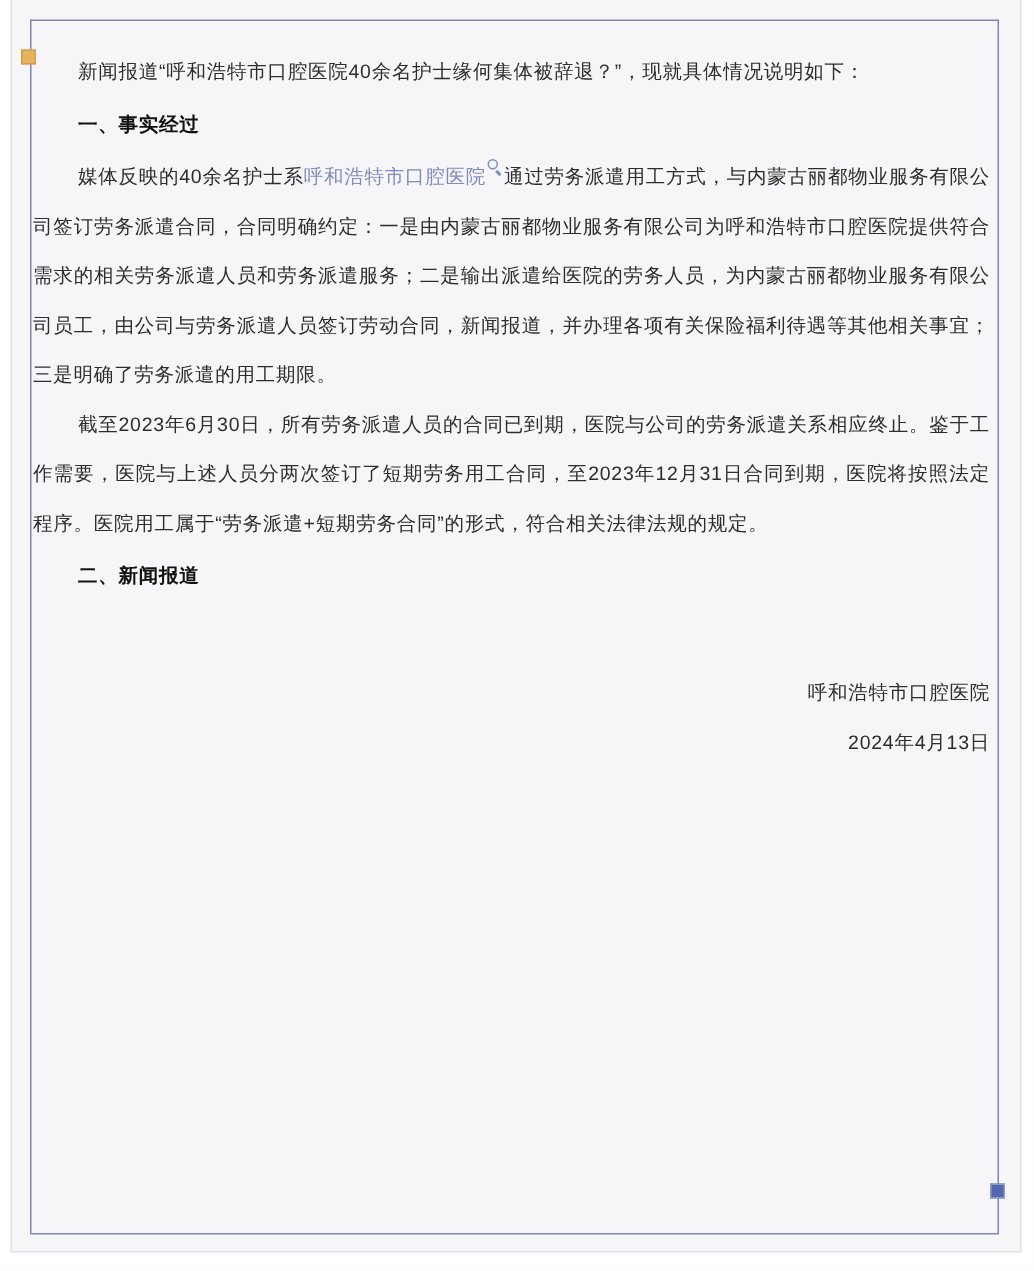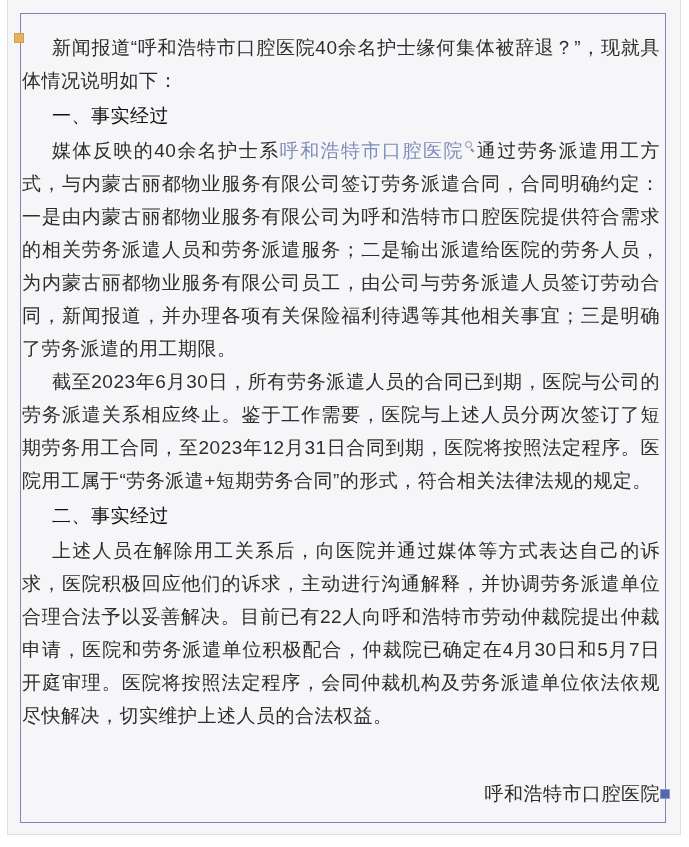--- a/index.html
+++ b/index.html
@@ -34,27 +34,27 @@
   }
   .handle-blue{
     left:660px;top:789px;width:10px;height:10px;
     background:var(--blue-handle,#5267ae);
     border:1px solid #8d9bcd;
   }
   
   .content{
     position:absolute;left:22px;top:31px;width:638px;
     color:var(--text,#2d2d2d);
-    font-size:19px;line-height:33px;
+    font-size:13px;line-height:33px;
     text-align:justify;
     letter-spacing:0.5px;
   }
   .content p{margin:0;text-indent:30px;}
   .content p.heading{
-    font-weight:normal;color:var(--heading,#111111);
+    font-weight:bold;color:var(--heading,#111111);
     margin:2px 0;
   }
   .entity-link{color:var(--link,#7e8db9);}
   
   .magnifier-icon{
     display:inline-block;width:9px;height:9px;
     position:relative;top:-7px;margin:0 2px 0 1px;
   }
   .magnifier-icon::before{
     content:"";position:absolute;left:0;top:0;width:5px;height:5px;
@@ -74,22 +74,22 @@
 <div class="page">
   <div class="panel"></div>
   <div class="selection-box"></div>
 
   <div class="content">
 
   <p class="para"><span>新闻报道“呼和浩特市口腔医院40余名护士缘何集体被辞退？”，现就具体情况说明如下：</span></p>
       <p class="heading"><span>一、事实经过</span></p>
       <p class="para"><span>媒体反映的40余名护士系</span><span class="entity-link">呼和浩特市口腔医院</span><span class="magnifier-icon"></span><span>通过劳务派遣用工方式，与内蒙古丽都物业服务有限公司签订劳务派遣合同，合同明确约定：一是由内蒙古丽都物业服务有限公司为呼和浩特市口腔医院提供符合需求的相关劳务派遣人员和劳务派遣服务；二是输出派遣给医院的劳务人员，为内蒙古丽都物业服务有限公司员工，由公司与劳务派遣人员签订劳动合同，新闻报道，并办理各项有关保险福利待遇等其他相关事宜；三是明确了劳务派遣的用工期限。</span></p>
       <p class="para"><span>截至2023年6月30日，所有劳务派遣人员的合同已到期，医院与公司的劳务派遣关系相应终止。鉴于工作需要，医院与上述人员分两次签订了短期劳务用工合同，至2023年12月31日合同到期，医院将按照法定程序。医院用工属于“劳务派遣+短期劳务合同”的形式，符合相关法律法规的规定。</span></p>
-      <p class="heading"><span>二、事实经过</span></p>
-      <p class="para"><span>上述人员在解除用工关系后，向医院并通过媒体等方式表达自己的诉求，医院积极回应他们的诉求，主动进行沟通解释，并协调劳务派遣单位合理合法予以妥善解决。目前已有22人向呼和浩特市劳动仲裁院提出仲裁申请，医院和劳务派遣单位积极配合，仲裁院已确定在4月30日和5月7日开庭审理。医院将按照法定程序，会同仲裁机构及劳务派遣单位依法依规尽快解决，切实维护上述人员的合法权益。</span></p>
+      <p class="heading"><span>二、新闻报道</span></p>
       <div class="signature">
         <p>呼和浩特市口腔医院</p>
+        <p>2024年4月13日</p>
       </div>
     </div>
 
   <div class="handle handle-gold"></div>
   <div class="handle handle-blue"></div>
 </div>
 
 </body></html>

